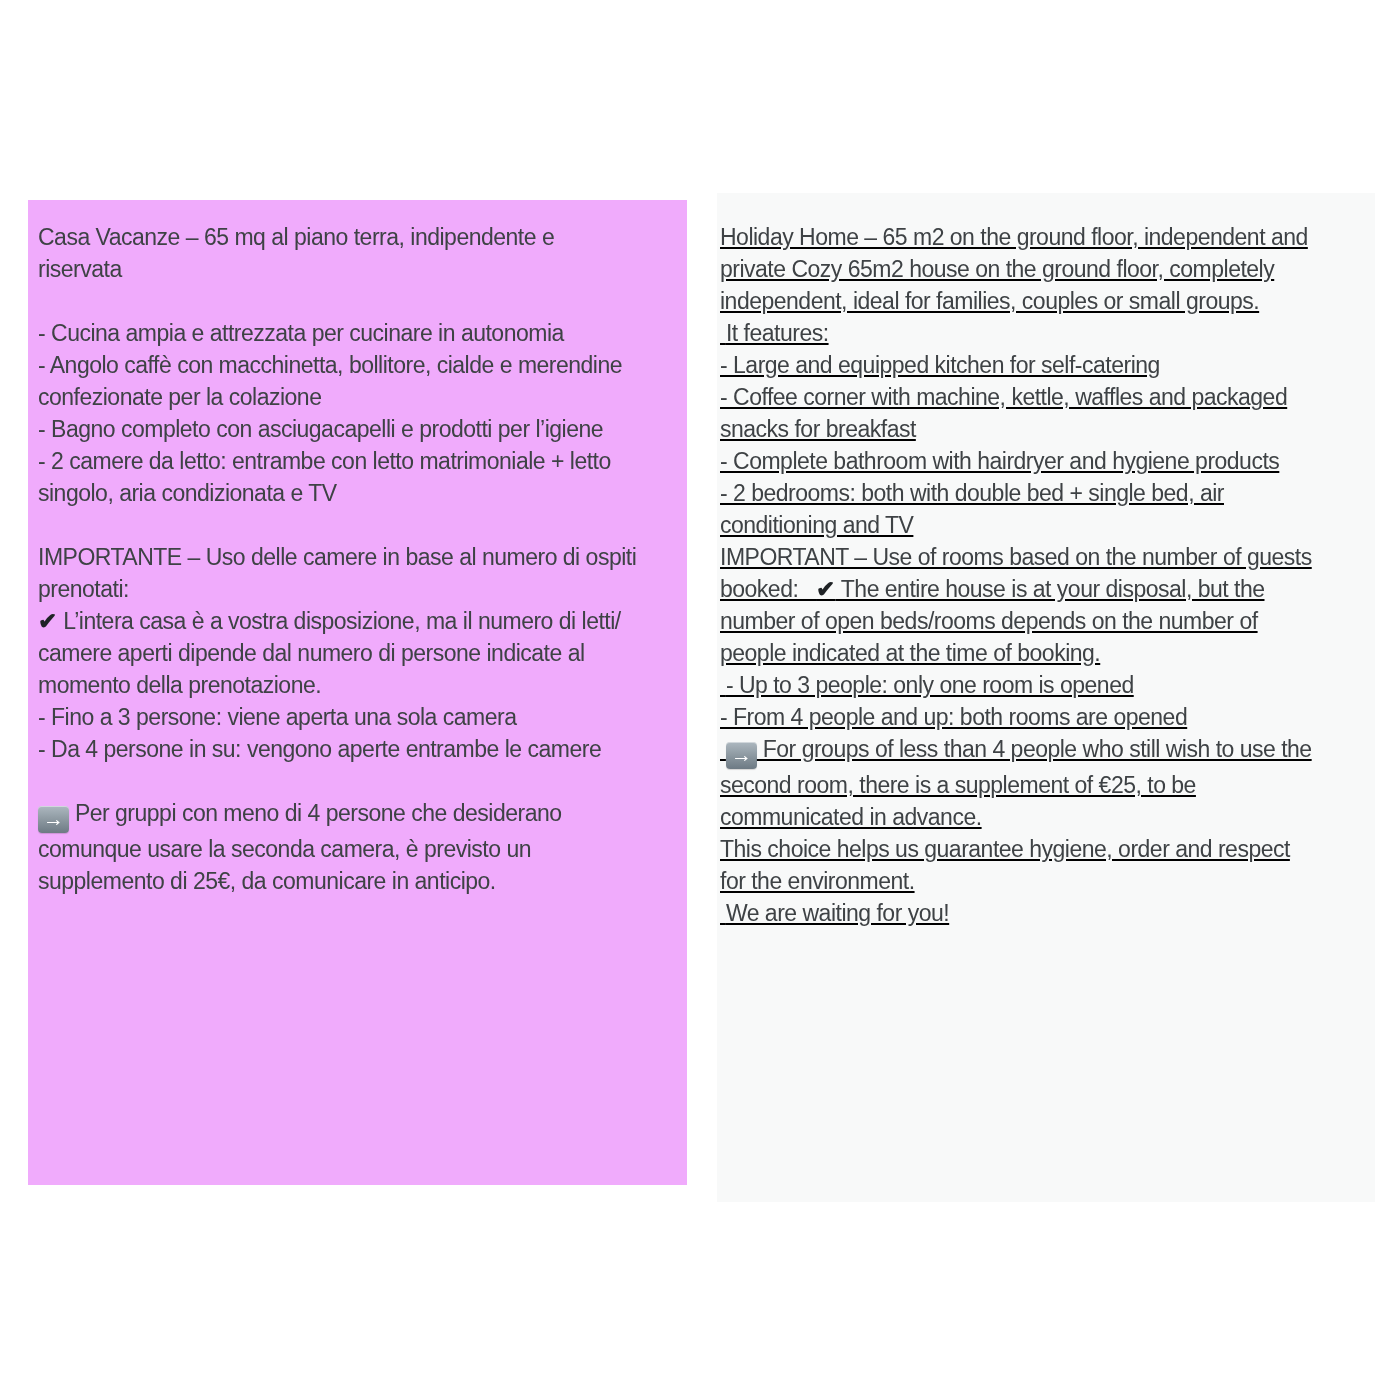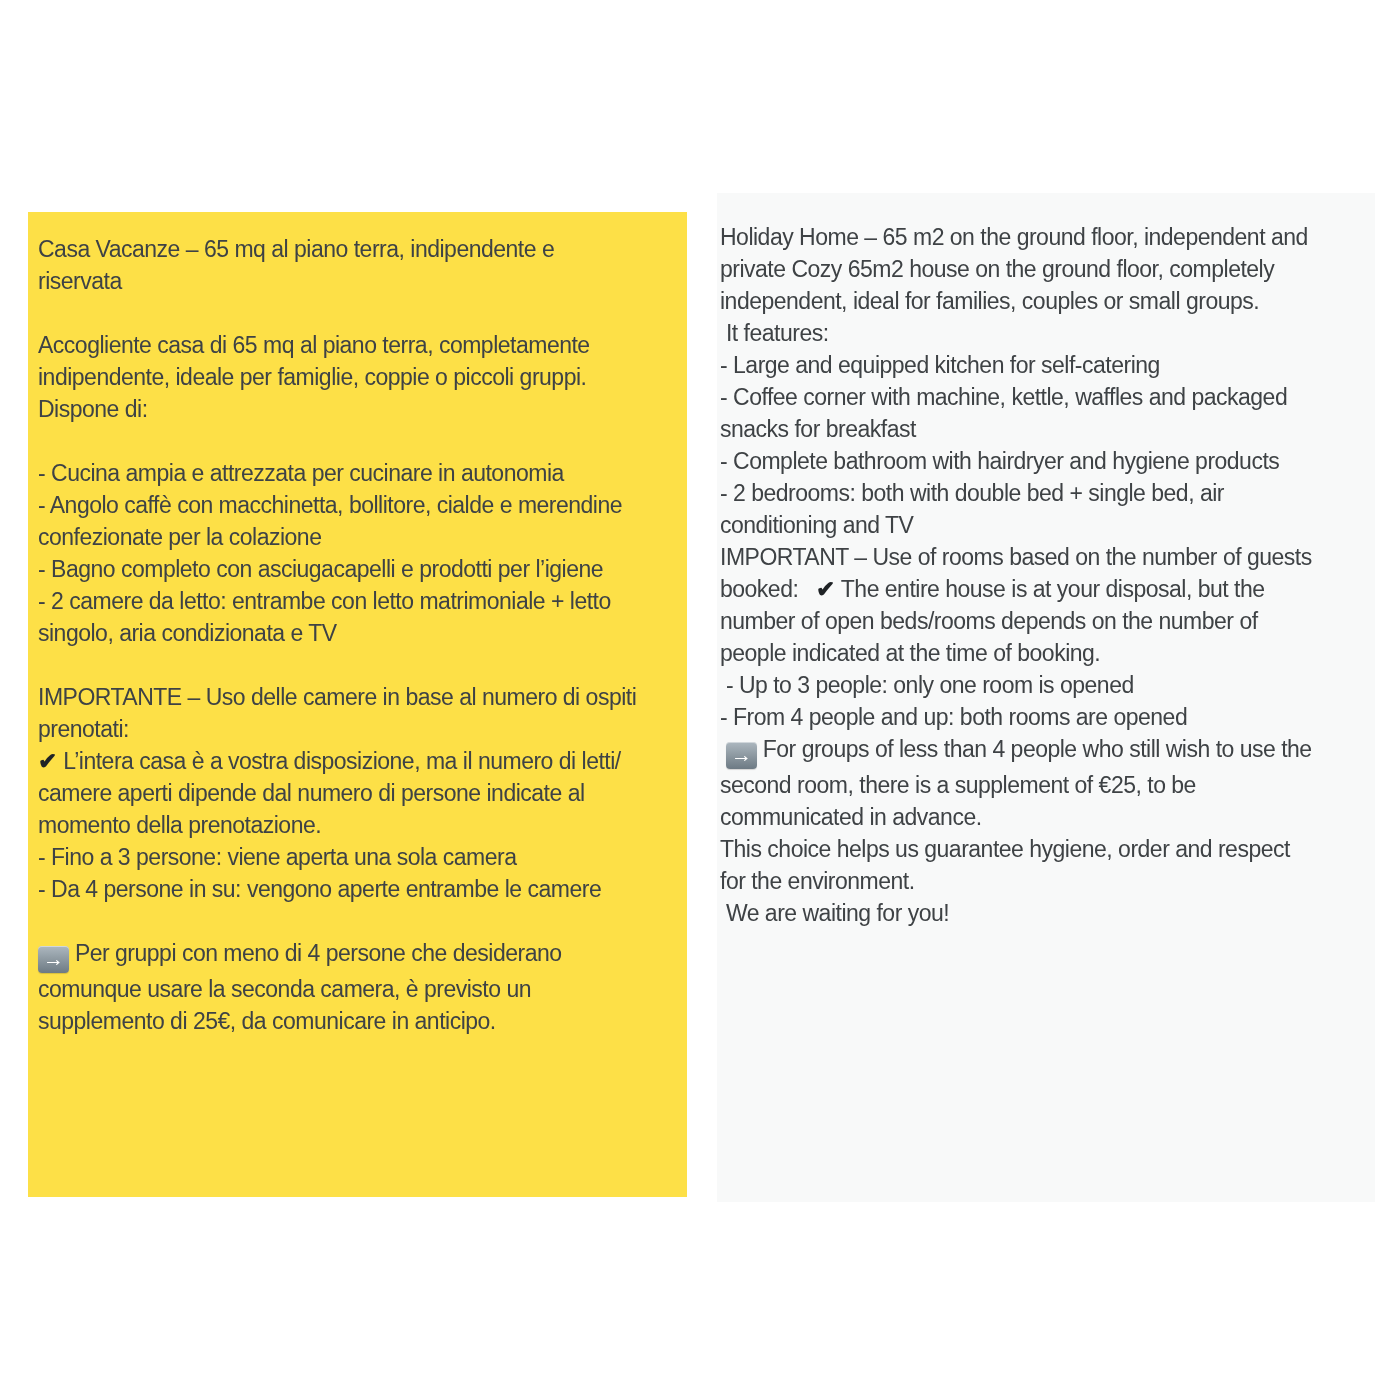--- a/index.html
+++ b/index.html
@@ -13,33 +13,34 @@
     background: #ffffff;
     overflow: hidden;
     font-family: "Liberation Sans", sans-serif;
   }
   .panel {
     position: absolute;
     box-sizing: border-box;
   }
   .panel-left {
     left: 28px;
-    top: 212px;
+    top: 200px;
     width: 659px;
     height: 985px;
-    background: #fde047;
+    background: #f0abfc;
     padding: 21px 14px 0 10px;
   }
   .panel-right {
     left: 717px;
     top: 193px;
     width: 658px;
     height: 1009px;
     background: #f8f9f9;
     padding: 28px 8px 0 3px;
+    text-decoration: underline;
   }
   .para {
     margin: 0 0 32px 0;
     font-size: 23px;
     line-height: 32px;
     letter-spacing: -0.5px;
     color: #3e4245;
     white-space: pre-wrap;
   }
   .para:last-child { margin-bottom: 0; }
@@ -65,21 +66,20 @@
     font-weight: 700;
     color: #1f2326;
     letter-spacing: 0;
   }
 </style>
 </head>
 <body>
 
 <div class="panel panel-left">
     <div class="para">Casa Vacanze – 65 mq al piano terra, indipendente e<br>riservata</div>
-    <div class="para">Accogliente casa di 65 mq al piano terra, completamente<br>indipendente, ideale per famiglie, coppie o piccoli gruppi.<br>Dispone di:</div>
     <div class="para">- Cucina ampia e attrezzata per cucinare in autonomia<br>- Angolo caffè con macchinetta, bollitore, cialde e merendine<br>confezionate per la colazione<br>- Bagno completo con asciugacapelli e prodotti per l’igiene<br>- 2 camere da letto: entrambe con letto matrimoniale + letto<br>singolo, aria condizionata e TV</div>
     <div class="para">IMPORTANTE – Uso delle camere in base al numero di ospiti<br>prenotati:<br><span class="emoji-check">✔</span> L’intera casa è a vostra disposizione, ma il numero di letti/<br>camere aperti dipende dal numero di persone indicate al<br>momento della prenotazione.<br>- Fino a 3 persone: viene aperta una sola camera<br>- Da 4 persone in su: vengono aperte entrambe le camere</div>
     <div class="para"><span class="emoji-arrow"><span class="emoji-arrow-glyph">→</span></span> Per gruppi con meno di 4 persone che desiderano<br>comunque usare la seconda camera, è previsto un<br>supplemento di 25€, da comunicare in anticipo.</div>
   </div>
 
 <div class="panel panel-right">
     <div class="para">Holiday Home – 65 m2 on the ground floor, independent and<br>private Cozy 65m2 house on the ground floor, completely<br>independent, ideal for families, couples or small groups.<br> It features:<br>- Large and equipped kitchen for self-catering<br>- Coffee corner with machine, kettle, waffles and packaged<br>snacks for breakfast<br>- Complete bathroom with hairdryer and hygiene products<br>- 2 bedrooms: both with double bed + single bed, air<br>conditioning and TV<br>IMPORTANT – Use of rooms based on the number of guests<br>booked:   <span class="emoji-check">✔</span> The entire house is at your disposal, but the<br>number of open beds/rooms depends on the number of<br>people indicated at the time of booking.<br> - Up to 3 people: only one room is opened<br>- From 4 people and up: both rooms are opened<br> <span class="emoji-arrow"><span class="emoji-arrow-glyph">→</span></span> For groups of less than 4 people who still wish to use the<br>second room, there is a supplement of €25, to be<br>communicated in advance.<br>This choice helps us guarantee hygiene, order and respect<br>for the environment.<br> We are waiting for you!</div>
   </div>
 
 </body></html>

